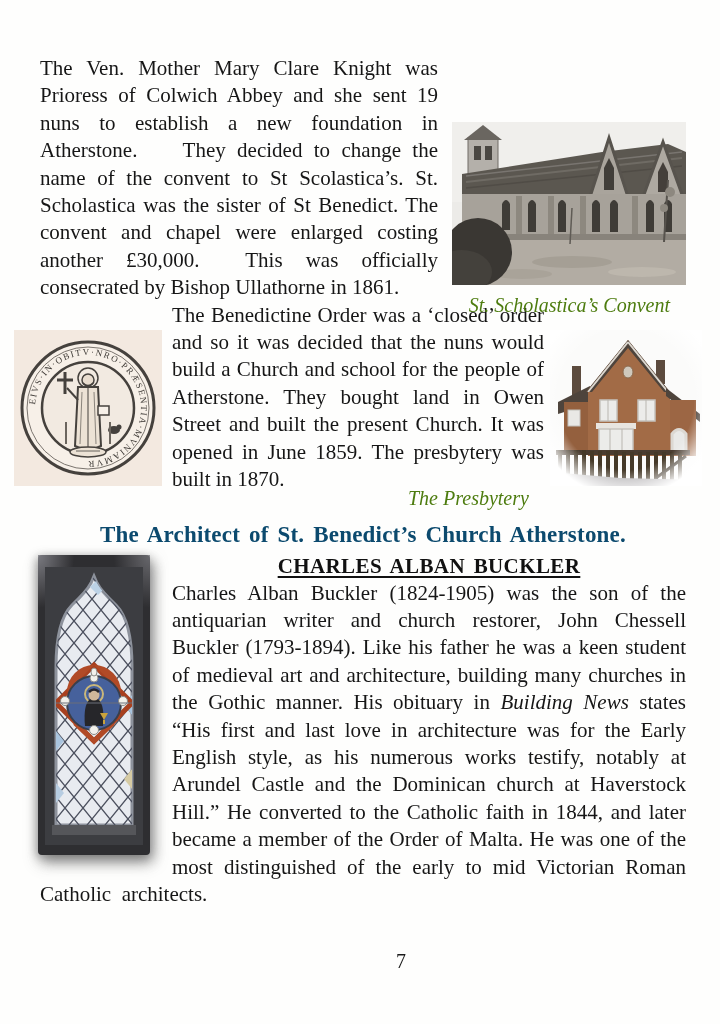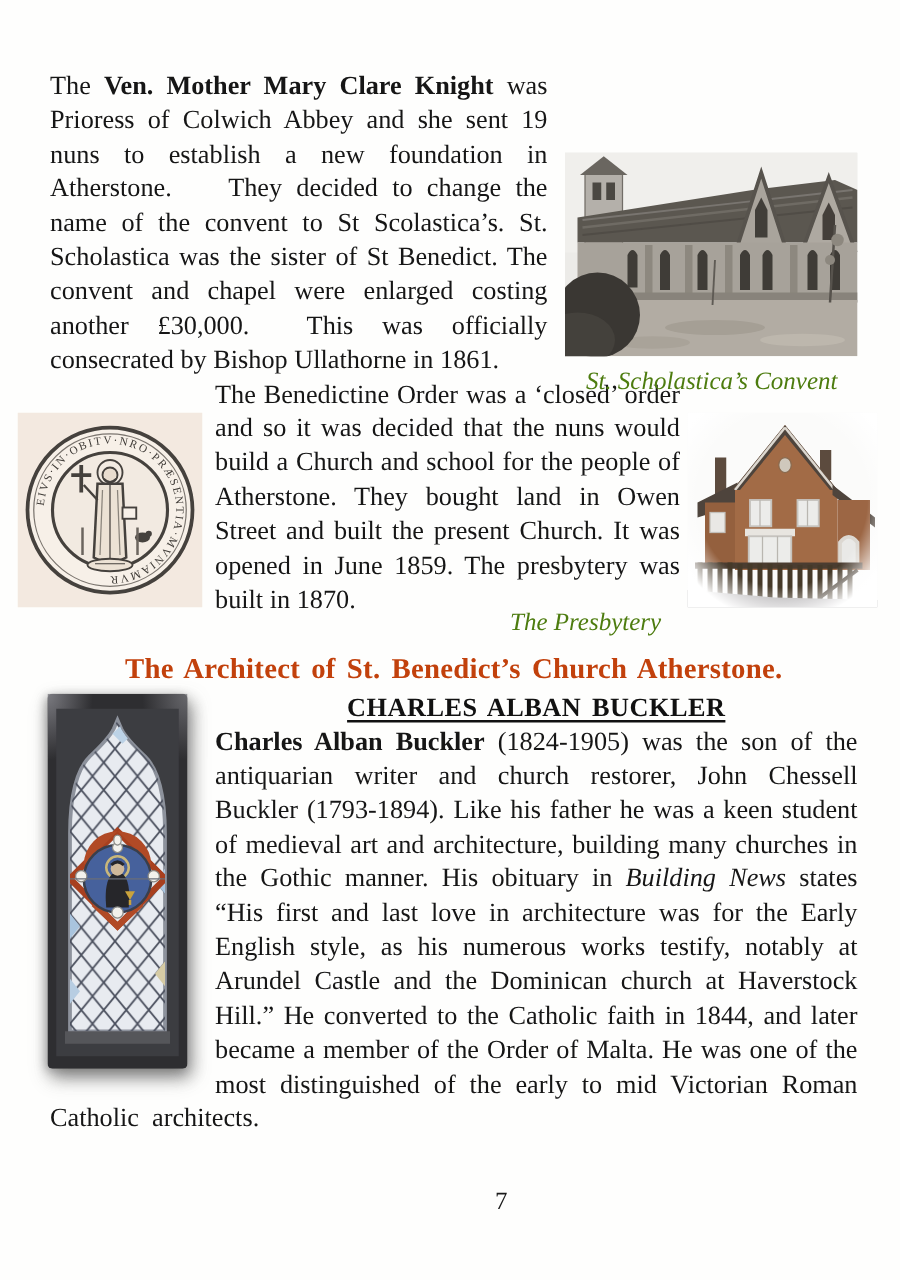--- a/index.html
+++ b/index.html
@@ -22,33 +22,33 @@
   .float-church svg{display:block;margin-top:39px;}
   .float-medal{float:left;width:148px;height:156px;margin:28px 10px 0 -26px;}
   .float-presby{float:right;width:152px;height:156px;margin:28px -16px 0 6px;}
   .caption{
     position:absolute;font-size:20px;font-style:italic;line-height:22px;color:#4d7c0f;
   }
   .caption-convent{top:294px;right:50px;}
   .caption-presbytery{top:487px;left:408px;}
   h1.heading{
     font-size:23px;font-weight:700;text-align:center;
-    margin:26px 0 0;line-height:30px;letter-spacing:.2px;word-spacing:3px;color:#c2410c;
+    margin:26px 0 0;line-height:30px;letter-spacing:.2px;word-spacing:3px;color:#0c4a6e;
   }
   .sect3{margin:0;}
   h2.subheading{
     font-size:21px;font-weight:700;text-align:center;
     margin:3px 0 0;line-height:27px;letter-spacing:.4px;word-spacing:3px;
     text-decoration:underline;text-underline-offset:3px;color:#111;
   }
   .float-window{float:left;width:112px;height:306px;margin:2px 22px 0 -2px;}
   .float-window svg{filter:drop-shadow(3px 6px 7px rgba(70,70,70,.6)) drop-shadow(-2px 2px 4px rgba(90,90,90,.4));}
   .p3{margin-top:22px;line-height:27.8px;}
   .page-number{position:absolute;left:396px;top:950px;font-size:20px;color:#1a1a1a;}
-  b{font-weight:700;} i{}
+  b{font-weight:400;} i{}
 </style>
 </head>
 <body>
 
 <div class="page">
   <div class="content">
 
     <p class="body p1">
       <span class="float-church">
         <svg width="234" height="163" viewBox="0 0 234 163">

